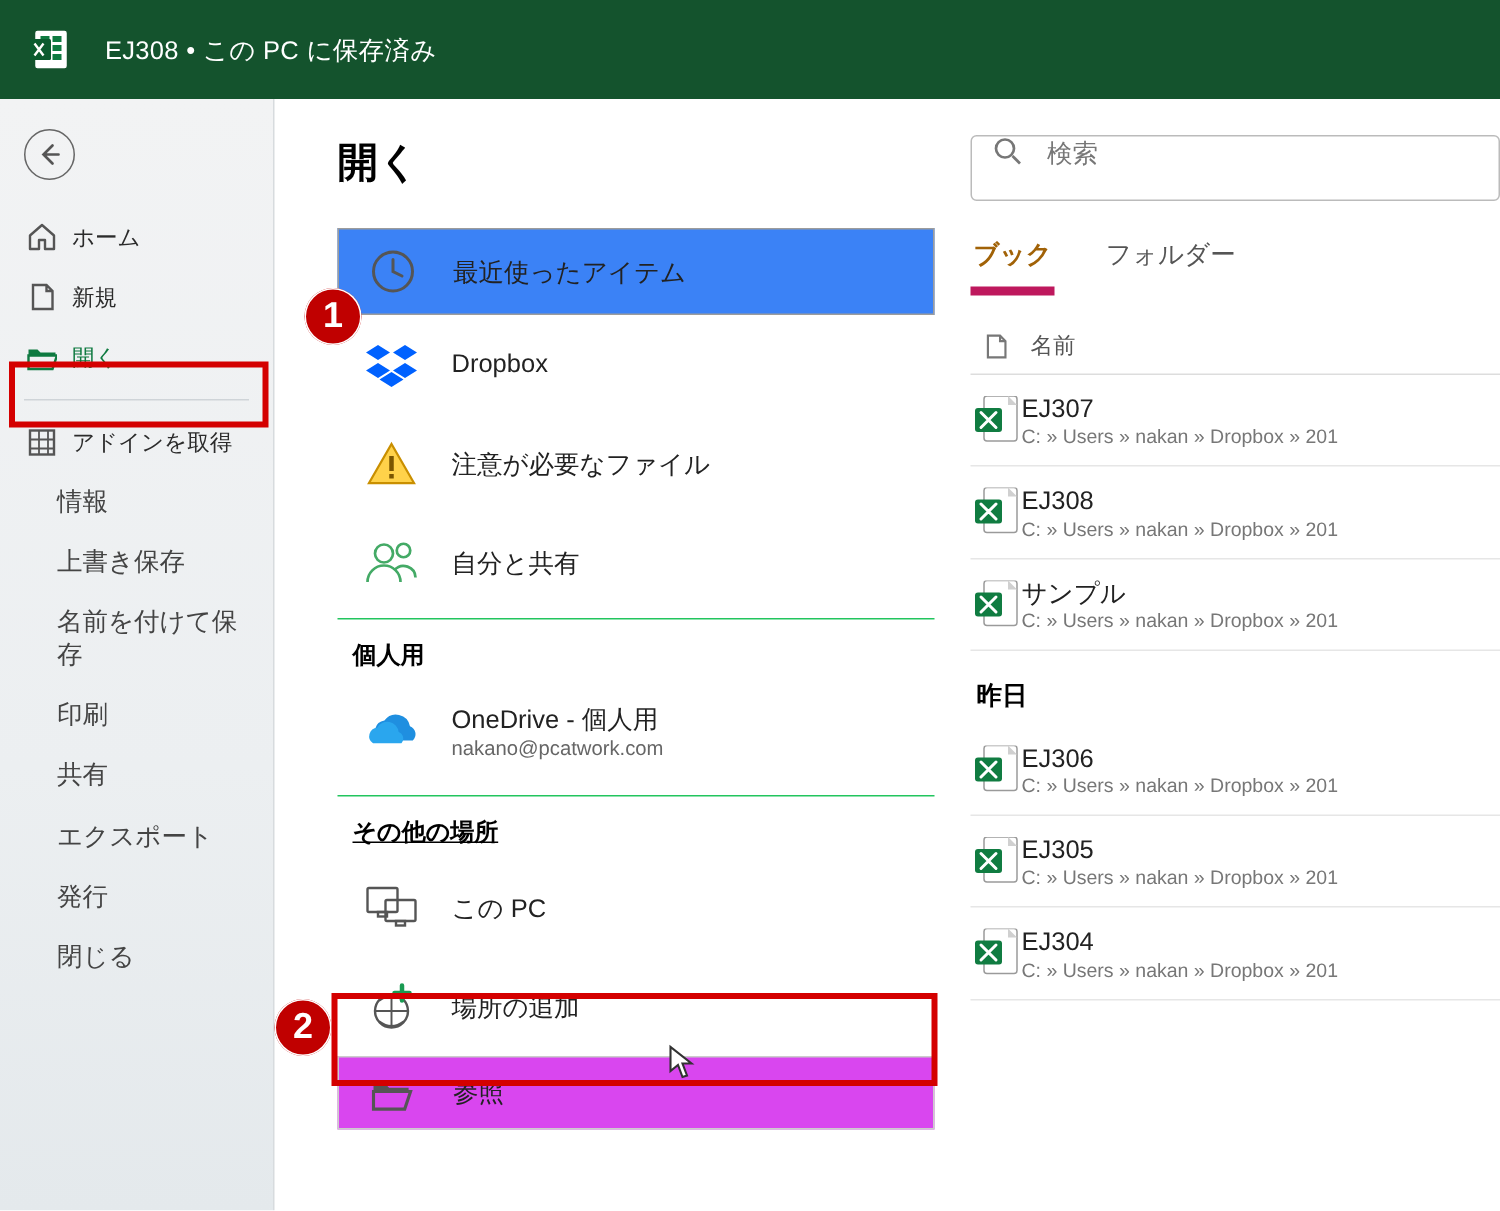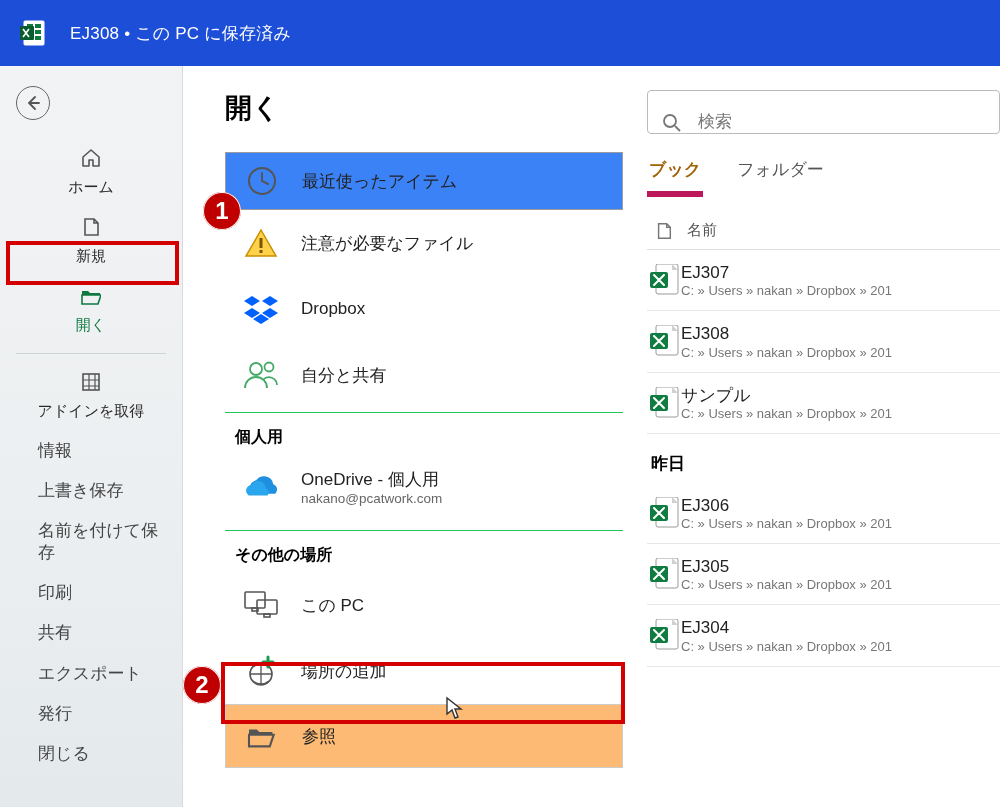--- a/index.html
+++ b/index.html
@@ -1,21 +1,21 @@
 <!DOCTYPE html>
 <html><head>
 <meta charset="utf-8">
 <style>
   * { margin: 0; padding: 0; box-sizing: border-box; font-family: "Yu Gothic UI", "Segoe UI", Meiryo, sans-serif; }
   html, body { width: 1000px; height: 807px; overflow: hidden; background: #fff; }
 
   
   .titlebar {
     height: 66px;
-    background: #1d4ed8;
+    background: #14532d;
     display: flex;
     align-items: center;
     padding: 0 20px;
     color: #fff;
     gap: 22px;
   }
   .titlebar .app-icon { width: 28px; height: 26px; }
   .titlebar .title-text { font-size: 17px; letter-spacing: .2px; }
 
   
@@ -40,21 +40,20 @@
     border-radius: 50%;
     display: flex; align-items: center; justify-content: center;
     margin: 6px 0 18px 6px;
     cursor: pointer;
   }
   .side-item {
     display: flex; align-items: center; gap: 10px;
     padding: 10px 8px;
     cursor: pointer;
     color: #2b2b2b;
-    flex-direction: column;
   }
   .side-item.selected { color: #0e7a40; }
   .side-item .sicon { width: 20px; height: 20px; flex: 0 0 20px; display:flex; align-items:center; justify-content:center; }
   .side-sep { border: none; border-top: 1px solid #cfd4d8; margin: 8px 6px; }
   .side-sub {
     padding: 9px 8px 9px 28px;
     cursor: pointer;
     font-size: 17px;
     color: #444;
     line-height: 1.3;
@@ -89,25 +88,25 @@
     background: #3b82f6;
     border: 1px solid #9c9c9c;
     height: 58px;
   }
   .loc-section-label, .loc-section-label2 {
     font-size: 16px; font-weight: 700; color: #000000;
     padding: 14px 0 6px 10px;
     border-top: 1px solid #22c55e;
     margin-top: 4px;
   }
-  .loc-section-label2 { margin-top: 10px; }
+  .loc-section-label2 { margin-top: 10px; text-decoration: underline; }
   .loc-row.browse {
-    background: #fdba74;
+    background: #d946ef;
     border: 1px solid #ccc;
-    height: 64px;
+    height: 49px;
     text-align: right;
   }
   .highlight-browse {
     position: absolute;
     left: -4px; width: 404px; top: 572px; height: 62px;
     border: 4px solid #d40000;
     pointer-events: none;
   }
 
   
@@ -122,21 +121,21 @@
     box-shadow: 0 0 0 1px #fff inset;
   }
 
   
   .files {
     flex: 1;
     padding-left: 24px;
     overflow: hidden;
   }
   .search-box {
-    display: flex; align-items: flex-end; gap: 16px;
+    display: flex; align-items: flex-start; gap: 16px;
     height: 44px;
     border: 1px solid #bbb;
     border-radius: 4px;
     padding: 0 14px;
     color: #777;
     margin-bottom: 18px;
   }
   .tabs { display: flex; gap: 32px; font-size: 17px; margin-bottom: 10px; }
   .tabs .tab { padding: 6px 2px 10px; cursor: pointer; color: #555; }
   .tabs .tab.active { color: #a16207; font-weight: 700; border-bottom: 6px solid #be185d; }
@@ -283,35 +282,35 @@
               <circle cx="16" cy="16" r="13" fill="none" stroke="#555" stroke-width="2"></circle>
               <path d="M16 8 V16 L22 19" stroke="#555" stroke-width="2" fill="none" stroke-linecap="round"></path>
             </svg>
         </span>
         <span class="ltxt">最近使ったアイテム</span>
       </div>
 
       <div class="loc-row">
         <span class="licon">
           <svg width="34" height="30" viewBox="0 0 34 30">
+              <path d="M8 2 L16 7 L8 12 L0 7 Z M26 2 L34 7 L26 12 L18 7 Z M8 14 L16 19 L8 24 L0 19 Z M26 14 L34 19 L26 24 L18 19 Z M17 20 L25 25 L17 30 L9 25 Z" fill="#0061ff"></path>
+            </svg>
+        </span>
+        <span class="ltxt">Dropbox</span>
+      </div>
+
+      <div class="loc-row">
+        <span class="licon">
+          <svg width="34" height="30" viewBox="0 0 34 30">
               <path d="M17 2 L32 28 H2 Z" fill="#ffd24a" stroke="#c98f00" stroke-width="1.5"></path>
               <rect x="15.5" y="10" width="3" height="10" fill="#7a5500"></rect>
               <rect x="15.5" y="22" width="3" height="3" fill="#7a5500"></rect>
             </svg>
         </span>
         <span class="ltxt">注意が必要なファイル</span>
-      </div>
-
-      <div class="loc-row">
-        <span class="licon">
-          <svg width="34" height="30" viewBox="0 0 34 30">
-              <path d="M8 2 L16 7 L8 12 L0 7 Z M26 2 L34 7 L26 12 L18 7 Z M8 14 L16 19 L8 24 L0 19 Z M26 14 L34 19 L26 24 L18 19 Z M17 20 L25 25 L17 30 L9 25 Z" fill="#0061ff"></path>
-            </svg>
-        </span>
-        <span class="ltxt">Dropbox</span>
       </div>
 
       <div class="loc-row">
         <span class="licon">
           <svg width="36" height="30" viewBox="0 0 36 30" stroke="#4a6" stroke-width="1.8" fill="none">
               <circle cx="13" cy="9" r="6"></circle>
               <path d="M2 28 a11 11 0 0 1 22 0"></path>
               <circle cx="26" cy="7" r="4.5"></circle>
               <path d="M20 20 a8 8 0 0 1 14 5"></path>
             </svg>

